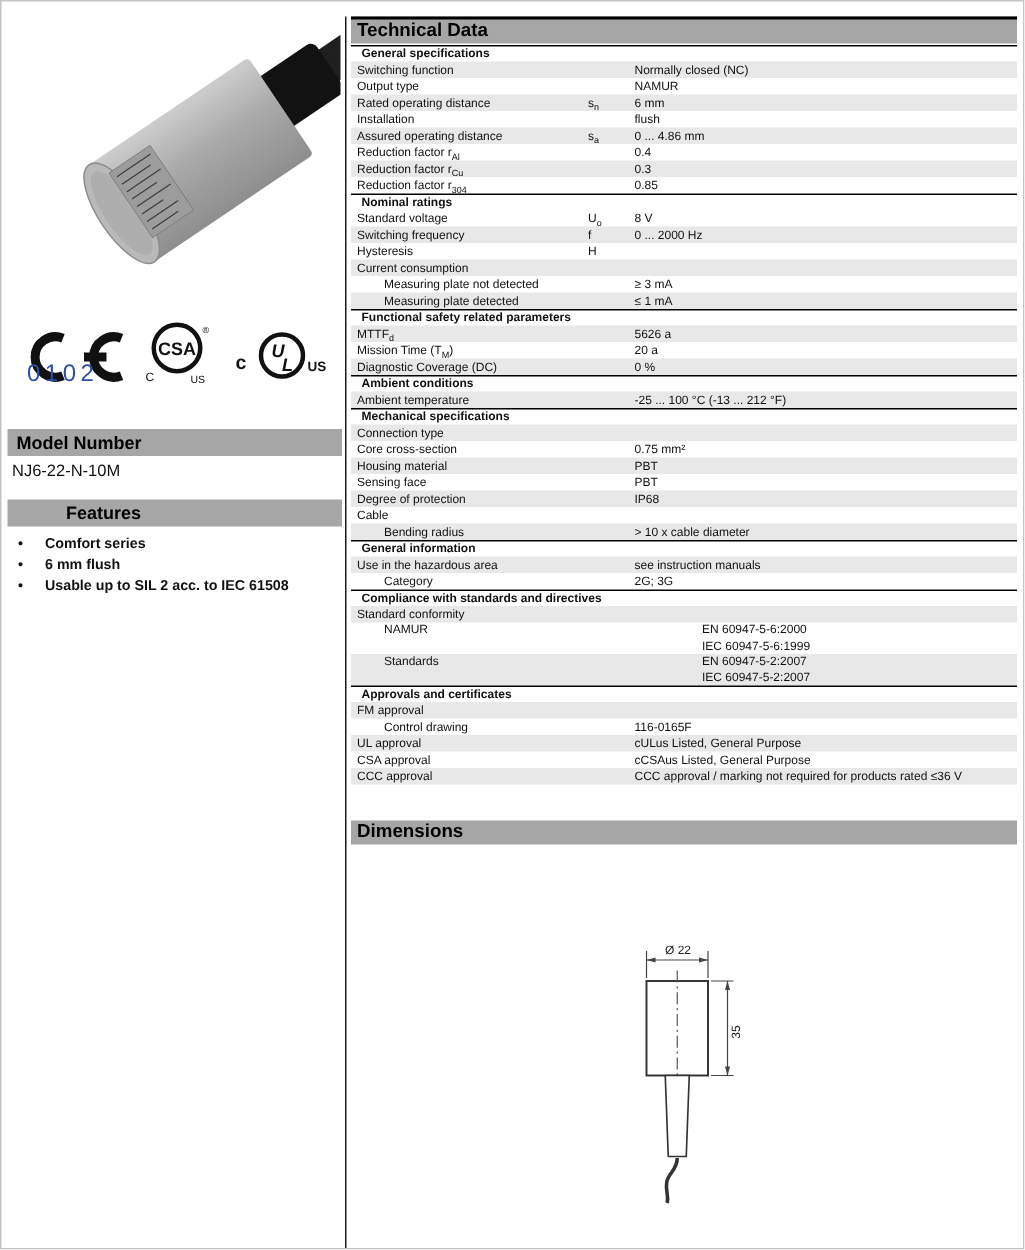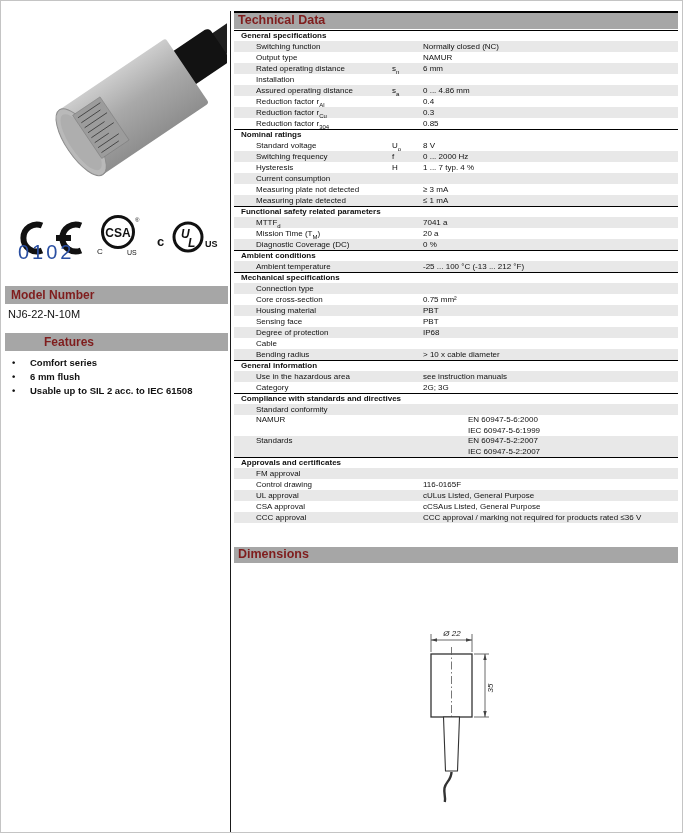--- a/index.html
+++ b/index.html
@@ -7,24 +7,24 @@
     position:relative;width:683px;height:833px;background:#fff;
     border:1px solid #c4c4c4;box-sizing:border-box;overflow:hidden;
     font-family:"Liberation Sans",sans-serif;color:#111;
   }
   .divider{position:absolute;left:229px;top:10px;bottom:0;width:1px;background:#1a1a1a;}
 
   
   .left-col{position:absolute;left:4px;top:0;width:223px;height:833px;}
   .product-photo{position:absolute;left:0;top:2px;width:222px;height:204px;}
   .ce-block{position:absolute;left:10px;top:207px;width:72px;height:60px;}
-  .ce-code{position:absolute;left:13px;top:240px;font-size:20px;letter-spacing:3px;color:#2a4fa2;}
+  .ce-code{position:absolute;left:13px;top:240px;font-size:16px;letter-spacing:3px;color:#2a4fa2;}
   .csa-logo{position:absolute;left:90px;top:211px;}
   .ul-logo{position:absolute;left:150px;top:216px;}
-  .gray-bar{background:#a6a6a6;font-weight:bold;color:#7f1d1d;}
+  .gray-bar{background:#a6a6a6;font-weight:bold;color:#000000;}
   .left-bar{position:absolute;left:0;width:223px;height:18px;line-height:18px;
     font-size:12px;padding-left:6px;box-sizing:border-box;}
   .model-bar{top:285px;}
   .model-number{position:absolute;left:3px;top:307px;font-weight:normal;font-size:11px;}
   .features-bar{top:332px;padding-left:39px;}
   .features-list{position:absolute;left:3px;top:355px;width:218px;margin:0;padding:0;list-style:none;}
   .features-list li{display:flex;font-weight:bold;font-size:9.5px;line-height:14px;}
   .features-list .bullet{width:18px;text-align:left;padding-left:4px;}
 
   
@@ -33,27 +33,27 @@
     font-size:12.5px;padding-left:4px;box-sizing:border-box;}
   .td-bar{top:10px;border-top:2px solid #000;height:18px;}
   .dim-bar{top:546px;}
   .spec-table{position:absolute;left:0;top:29px;width:444px;font-size:8px;}
   .sec-row{border-top:1px solid #000;height:10px;line-height:10px;
     font-weight:bold;font-size:8px;padding-left:7px;}
   .data-row{display:grid;grid-template-columns:158px 31px 1fr;min-height:11px;line-height:11px;}
   .data-row.shade{background:#e8e8e8;}
   .data-row.two{line-height:10.5px;}
   .data-row .cell{white-space:nowrap;}
-  .lab.ind1{padding-left:22px;}
+  .lab.ind1{padding-left:4px;}
   .lab.ind2{padding-left:22px;}
   .val div{line-height:11px;}
   .two .val div{line-height:10.5px;margin-left:45px;}
   sub{font-size:6px;line-height:0;}
 
-  .dim-canvas{position:absolute;left:0;top:562px;width:444px;height:271px;font-style:italic;}
+  .dim-canvas{position:absolute;left:0;top:562px;width:444px;height:271px;}
   .dim-drawing{position:absolute;left:185px;top:58px;}
   .dim-drawing text{font-family:"Liberation Sans",sans-serif;}
 </style>
 </head>
 <body>
 
 <div class="page">
   <div class="divider"></div>
 
   <div class="left-col">
@@ -151,20 +151,23 @@
         <div class="data-row shade">
           <div class="cell lab ind1">Rated operating distance</div>
           <div class="cell sym">s<sub>n</sub></div>
           <div class="cell val">
             <div>6 mm</div>
           </div>
         </div>
         <div class="data-row">
           <div class="cell lab ind1">Installation</div>
           <div class="cell sym"></div>
+          <div class="cell val">
+            <div>flush</div>
+          </div>
         </div>
         <div class="data-row shade">
           <div class="cell lab ind1">Assured operating distance</div>
           <div class="cell sym">s<sub>a</sub></div>
           <div class="cell val">
             <div>0 ... 4.86 mm</div>
           </div>
         </div>
         <div class="data-row">
           <div class="cell lab ind1">Reduction factor r<sub>Al</sub></div>
@@ -198,23 +201,20 @@
         <div class="data-row shade">
           <div class="cell lab ind1">Switching frequency</div>
           <div class="cell sym">f</div>
           <div class="cell val">
             <div>0 ... 2000 Hz</div>
           </div>
         </div>
         <div class="data-row">
           <div class="cell lab ind1">Hysteresis</div>
           <div class="cell sym">H</div>
-          <div class="cell val">
-            <div>1 ... 7 typ. 4 %</div>
-          </div>
         </div>
         <div class="data-row shade">
           <div class="cell lab ind1">Current consumption</div>
           <div class="cell sym"></div>
           <div class="cell val"></div>
         </div>
         <div class="data-row">
           <div class="cell lab ind2">Measuring plate not detected</div>
           <div class="cell sym"></div>
           <div class="cell val">
@@ -226,21 +226,21 @@
           <div class="cell sym"></div>
           <div class="cell val">
             <div>≤ 1 mA</div>
           </div>
         </div>
         <div class="sec-row">Functional safety related parameters</div>
         <div class="data-row shade">
           <div class="cell lab ind1">MTTF<sub>d</sub></div>
           <div class="cell sym"></div>
           <div class="cell val">
-            <div>7041 a</div>
+            <div>5626 a</div>
           </div>
         </div>
         <div class="data-row">
           <div class="cell lab ind1">Mission Time (T<sub>M</sub>)</div>
           <div class="cell sym"></div>
           <div class="cell val">
             <div>20 a</div>
           </div>
         </div>
         <div class="data-row shade">

